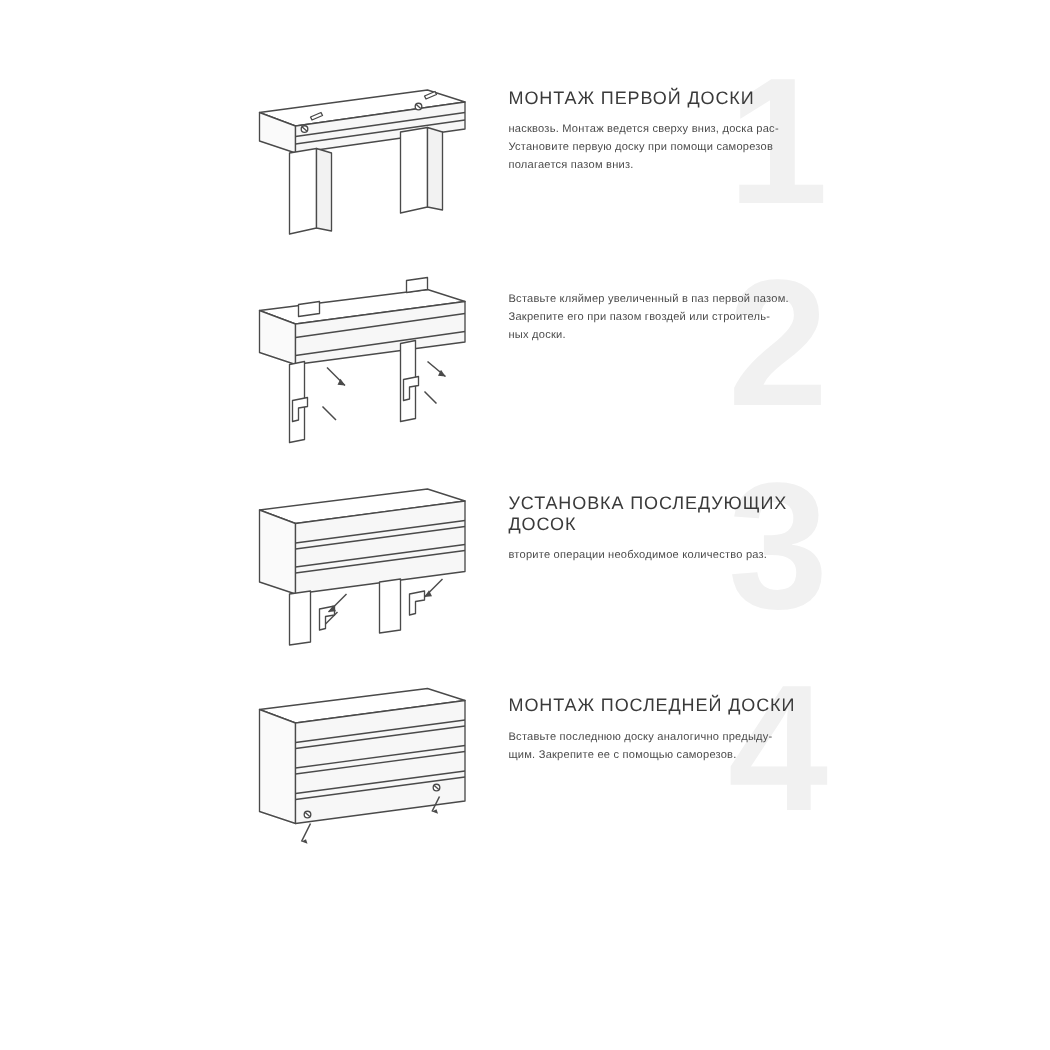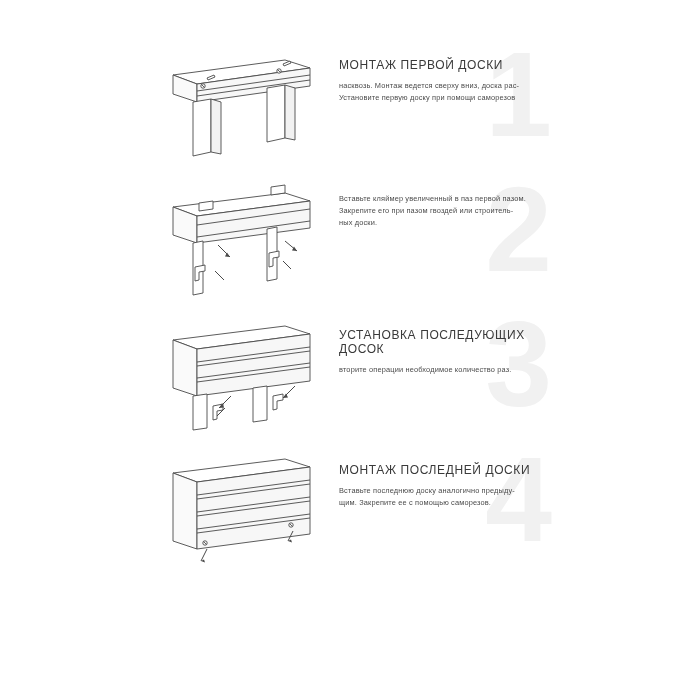--- a/index.html
+++ b/index.html
@@ -111,20 +111,21 @@
       </svg>
     </div>
     <div class="text-col">
       <div class="step-title">
         <span>МОНТАЖ</span>
         <span>ПЕРВОЙ ДОСКИ</span>
       </div>
       <div class="step-body">
         <span>насквозь. Монтаж ведется сверху вниз, доска рас-</span>
         <span>Установите первую доску при помощи саморезов</span>
+        <span>полагается пазом вниз.</span>
       </div>
     </div>
   </div>
 
   <div class="step step-2">
     <div class="big-num">2</div>
     <div class="illus">
       <svg viewBox="0 0 170 140" width="170" height="140" fill="none" stroke="#4a4a4a" stroke-width="0.9" stroke-linejoin="round">
 
         <polygon points="18,32 130,18 155,26 42,41" fill="#ffffff"></polygon>

